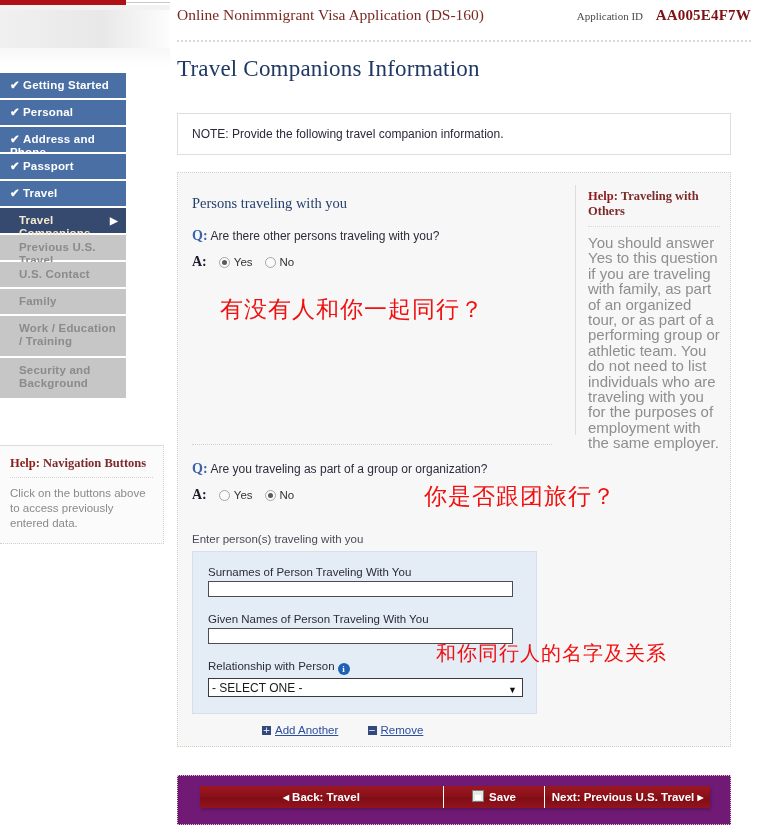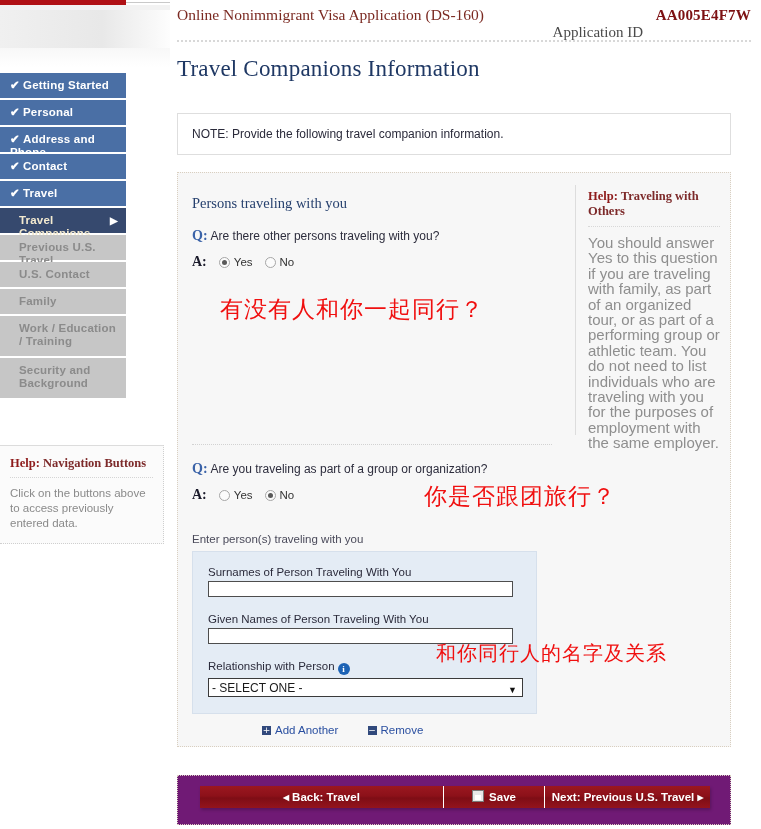--- a/index.html
+++ b/index.html
@@ -135,23 +135,23 @@
   }
   #header-title {
     position: absolute;
     left: 0; top: 6px;
     font-family: "Liberation Serif", serif;
     font-size: 15.5px;
     color: #7b2a22;
   }
   #app-id-label {
     position: absolute;
-    right: 108px; top: 24px;
-    font-family: "Liberation Serif", serif;
-    font-size: 15px;
+    right: 108px; top: 10px;
+    font-family: "Liberation Serif", serif;
+    font-size: 11px;
     color: #4a4a4a;
   }
   #app-id-value {
     position: absolute;
     right: 0px; top: 7px;
     font-family: "Liberation Serif", serif;
     font-size: 15px;
     font-weight: bold;
     color: #7d1113;
     letter-spacing: .2px;
@@ -367,20 +367,21 @@
     font-size: 9px;
     color: #111;
   }
 
   #links-row {
     margin: 10px 0 0 70px;
     font-size: 11.5px;
   }
   .lnk {
     color: #2a4fa0;
+    text-decoration: underline;
     margin-right: 26px;
     cursor: pointer;
   }
   .plusbox, .minusbox {
     display: inline-block;
     width: 9px; height: 9px;
     background: #31497c;
     color: #fff;
     font-size: 9px;
     line-height: 8px;
@@ -451,21 +452,21 @@
     <div class="nav-item done">
       <span class="nav-check">✔</span><span>Getting Started</span>
     </div>
     <div class="nav-item done">
       <span class="nav-check">✔</span><span>Personal</span>
     </div>
     <div class="nav-item done">
       <span class="nav-check">✔</span><span>Address and Phone</span>
     </div>
     <div class="nav-item done">
-      <span class="nav-check">✔</span><span>Contact</span>
+      <span class="nav-check">✔</span><span>Passport</span>
     </div>
     <div class="nav-item done">
       <span class="nav-check">✔</span><span>Travel</span>
     </div>
     <div class="nav-item current">
       <span>Travel Companions</span>
       <span class="nav-arrow">▶</span>
     </div>
     <div class="nav-item pending one-line">
       <span>Previous U.S. Travel</span>

